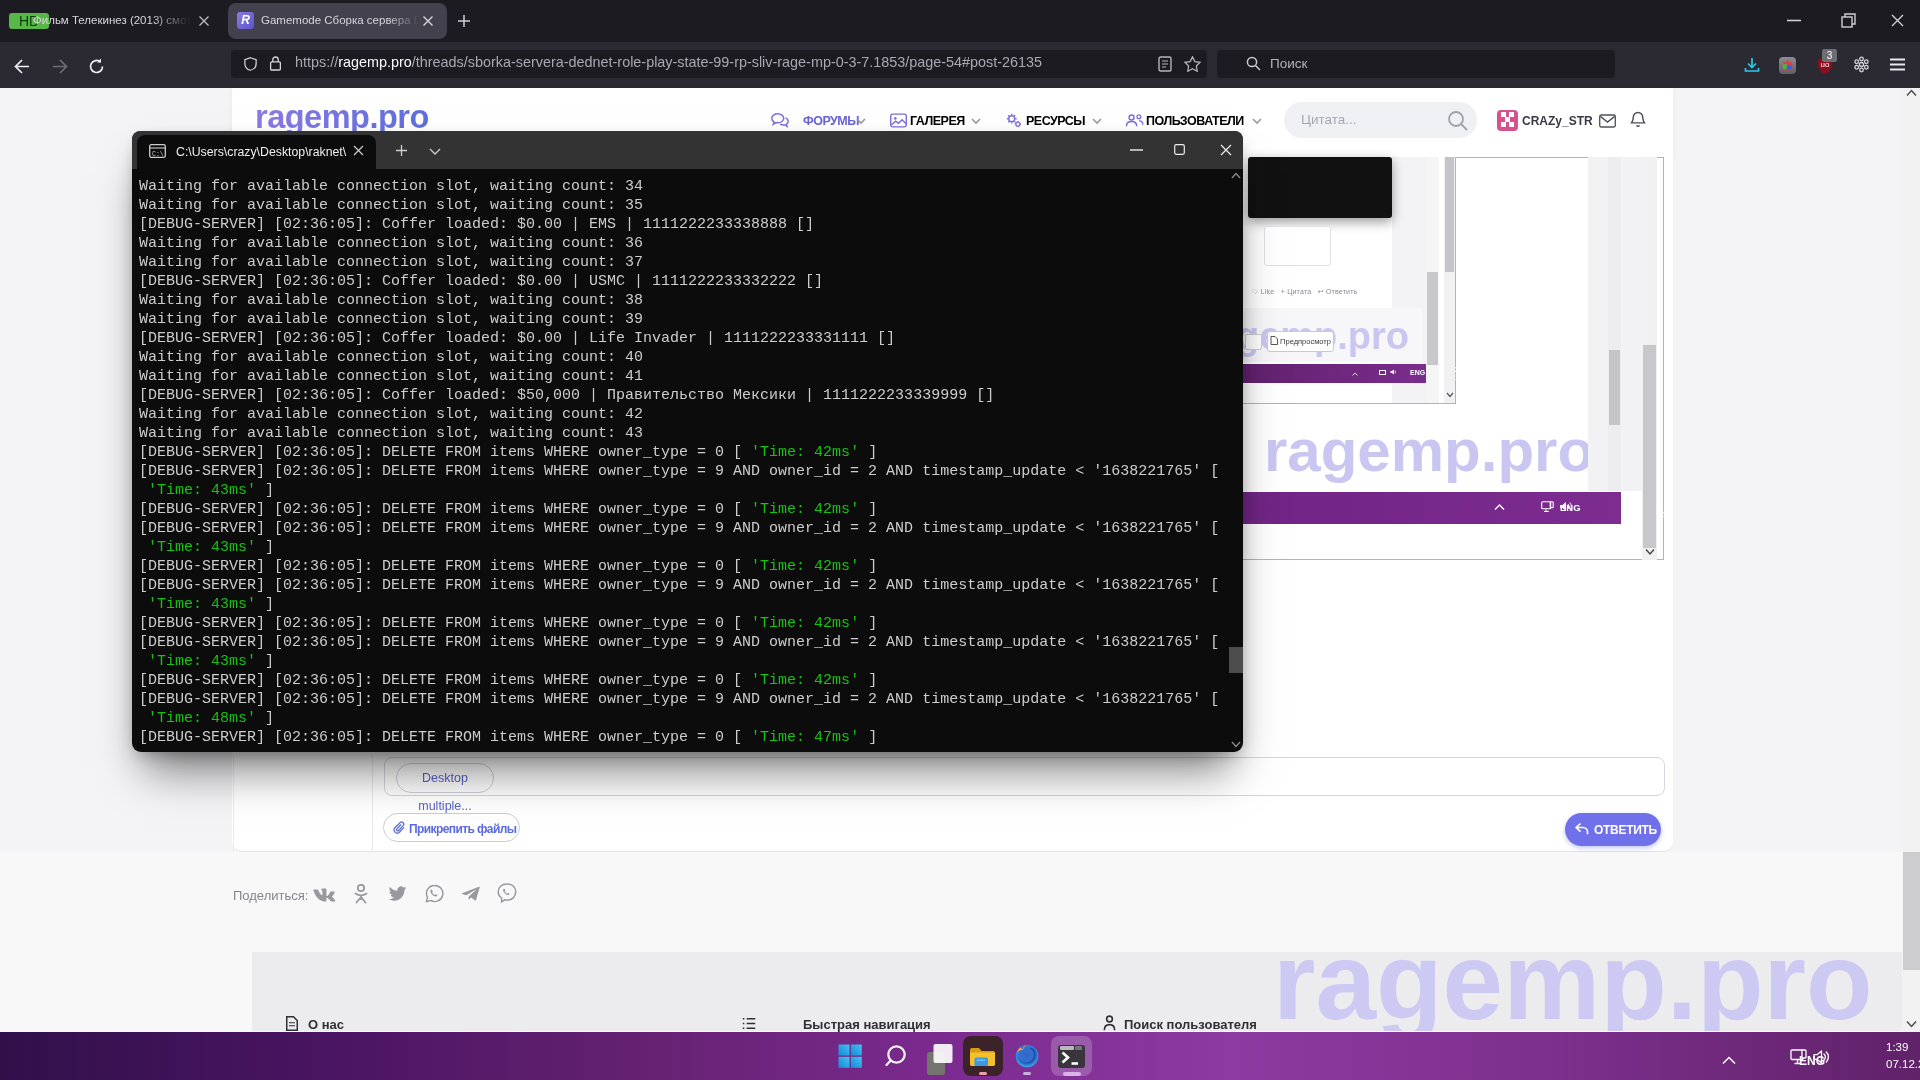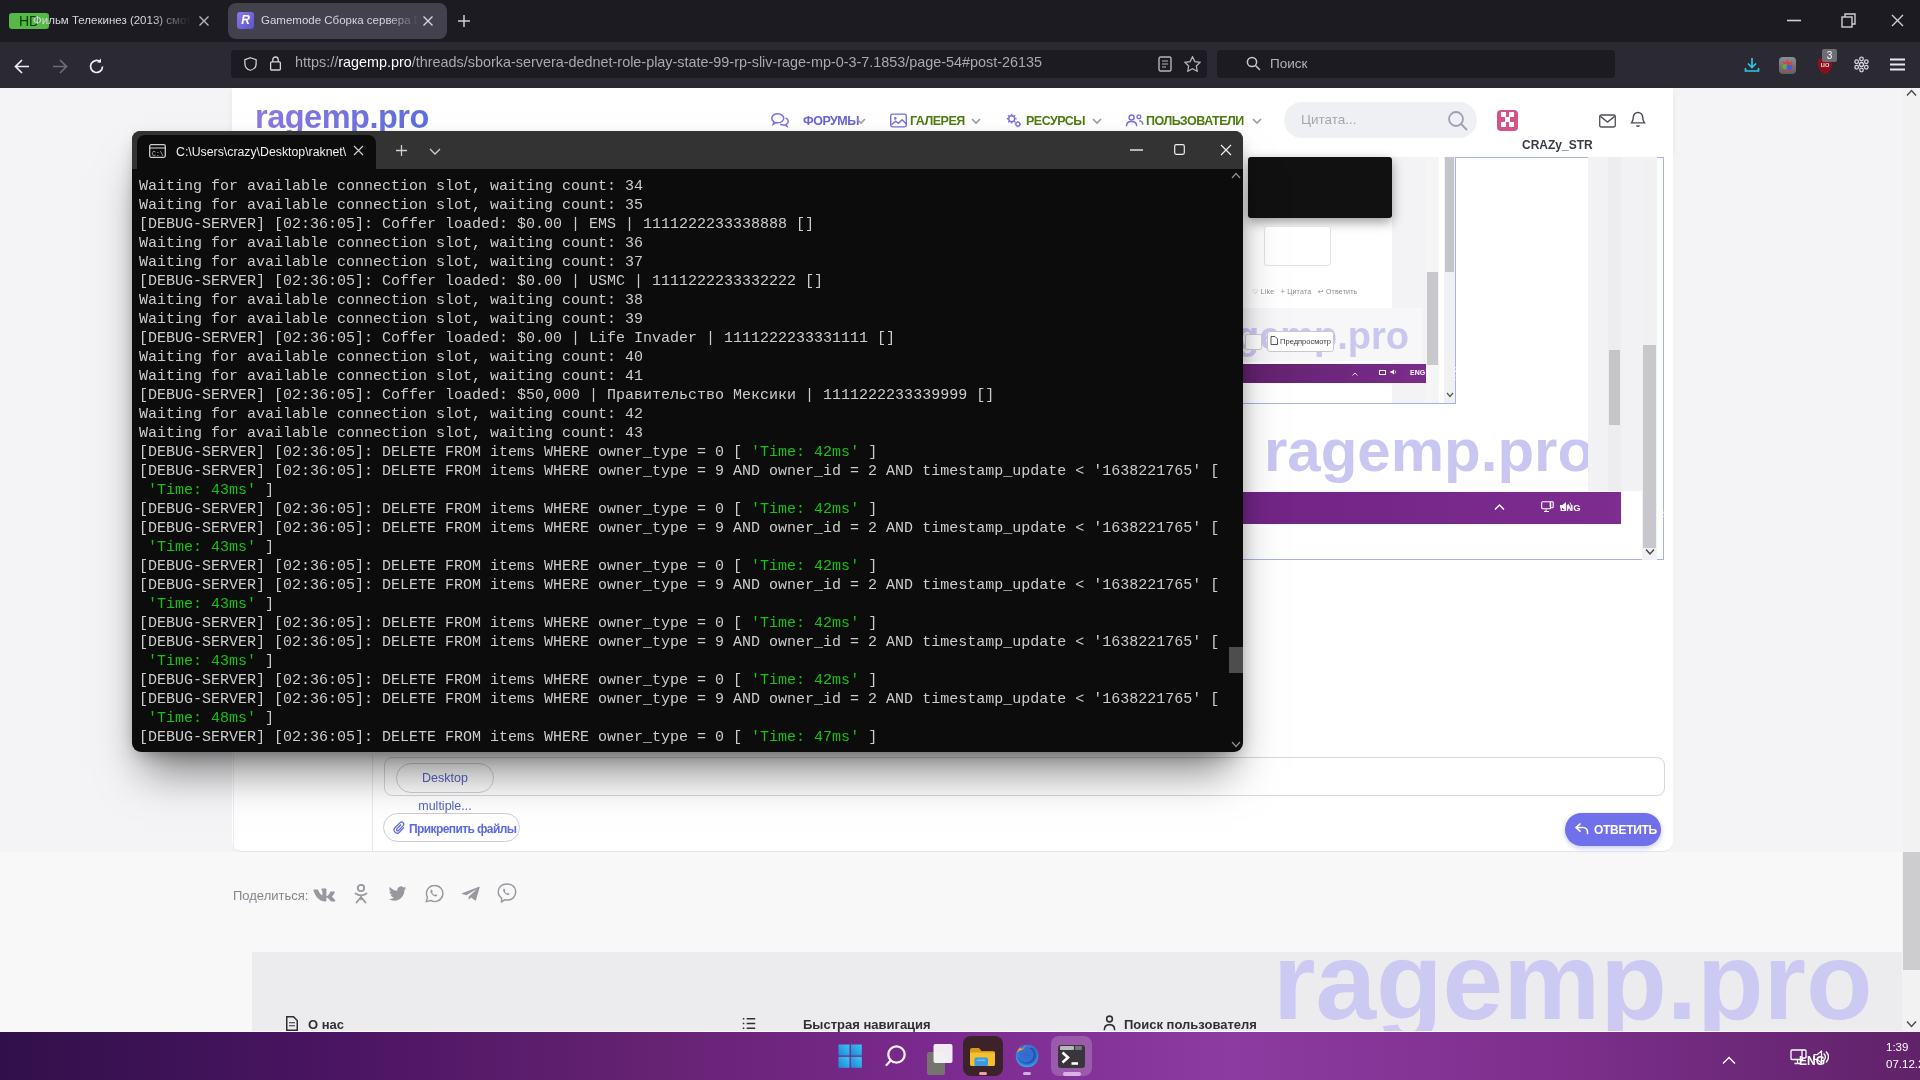--- a/index.html
+++ b/index.html
@@ -7,21 +7,21 @@
 body{position:relative;background:#f4f4f6;}
 svg{display:block;}
 
 #tabstrip{left:0;top:0;width:1920px;height:42px;background:#1c1b22;}
 #toolbar{left:0;top:42px;width:1920px;height:46px;background:#2b2a33;}
 .tab2{left:228px;top:3px;width:219px;height:36px;background:#42414d;border-radius:8px;}
 .tablabel{font-size:11.5px;color:#d7d6db;white-space:nowrap;overflow:hidden;}
 .urlfield{background:#1c1b22;border-radius:4px;}
 
 #header{left:232px;top:88px;width:1441px;height:67px;background:#fff;box-shadow:0 2px 6px rgba(0,0,0,0.06);}
-.nav{font-size:12.5px;font-weight:bold;letter-spacing:-0.5px;color:#4d7c0f;}
+.nav{font-size:12.5px;font-weight:bold;letter-spacing:-0.5px;color:#000000;}
 
 #term{left:132px;top:131px;width:1111px;height:621px;border-radius:9px;background:#0c0c0c;box-shadow:0 30px 42px -12px rgba(0,0,0,0.5),0 6px 18px -6px rgba(0,0,0,0.35);}
 #termbar{left:0;top:0;width:100%;height:38px;background:#333333;border-radius:8px 8px 0 0;}
 #termtab{left:5px;top:4px;width:239px;height:34px;background:#0c0c0c;border-radius:8px 8px 0 0;}
 #termpre{left:7px;top:46px;font-family:"Liberation Mono",monospace;font-size:15px;line-height:19px;color:#cccccc;white-space:pre;}
 .grn{color:#17c212;}
 
 #taskbar{left:0;top:1032px;width:1920px;height:48px;background:linear-gradient(90deg,#31104a 0%,#4b1563 18%,#662273 34%,#7c2b90 50%,#8c3ba0 64%,#7e308e 80%,#602269 100%);}
 .tray{color:#fff;font-size:12px;padding-left:48px;}
 </style></head>
@@ -175,21 +175,21 @@
     <circle cx="9" cy="9" r="7" fill="none" stroke="#9da1ad" stroke-width="1.8"></circle>
     <path d="M14 14l6 6" stroke="#9da1ad" stroke-width="1.8"></path>
   </svg>
 
 <div class="abs" style="left:1497px;top:110px;width:21px;height:21px;background:#d4538c;border-radius:4px;"></div>
 <div class="abs" style="left:1501px;top:112px;width:5px;height:5px;background:#fff;"></div>
 <div class="abs" style="left:1509px;top:112px;width:5px;height:5px;background:#fff;"></div>
 <div class="abs" style="left:1505px;top:117px;width:5px;height:5px;background:#fff;"></div>
 <div class="abs" style="left:1501px;top:122px;width:5px;height:5px;background:#fff;"></div>
 <div class="abs" style="left:1509px;top:122px;width:5px;height:5px;background:#fff;"></div>
-<div class="abs" style="left:1522px;top:114px;font-size:12px;font-weight:600;color:#3a3a44;margin-top:24px;">CRAZy_STR</div>
+<div class="abs" style="left:1522px;top:114px;font-size:12px;font-weight:600;color:#3a3a44;">CRAZy_STR</div>
 <svg class="abs" style="left:1599px;top:114px" width="17" height="14" viewBox="0 0 24 19">
     <rect x="1" y="1" width="22" height="17" rx="2" fill="none" stroke="#52525c" stroke-width="1.9"></rect>
     <path d="M2 3l10 8L22 3" fill="none" stroke="#52525c" stroke-width="1.9"></path>
   </svg>
 <svg class="abs" style="left:1630px;top:111px" width="16" height="18" viewBox="0 0 22 25">
     <path d="M11 2a6.5 6.5 0 0 1 6.5 6.5c0 5 1.5 6.5 2.5 8H2c1-1.5 2.5-3 2.5-8A6.5 6.5 0 0 1 11 2z" fill="none" stroke="#4c4c56" stroke-width="2"></path>
     <path d="M9 20a2.2 2.2 0 0 0 4 0" fill="none" stroke="#4c4c56" stroke-width="2"></path>
   </svg>
 
 <div class="abs" style="left:232px;top:155px;width:1441px;height:697px;background:#fff;border-radius:0 0 10px 10px;border-bottom:1px solid #e4e4e8;"></div>

